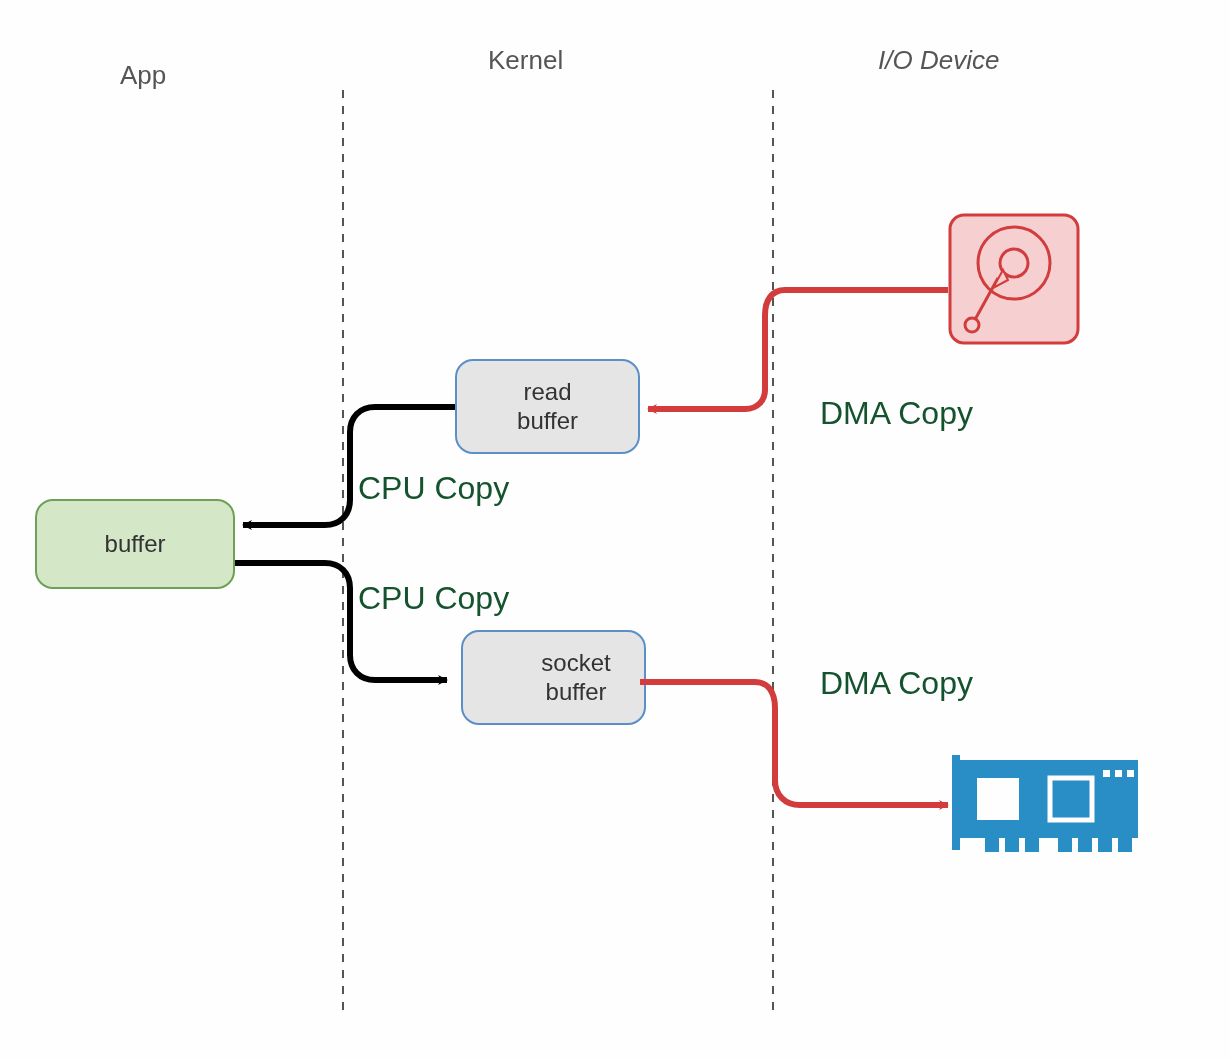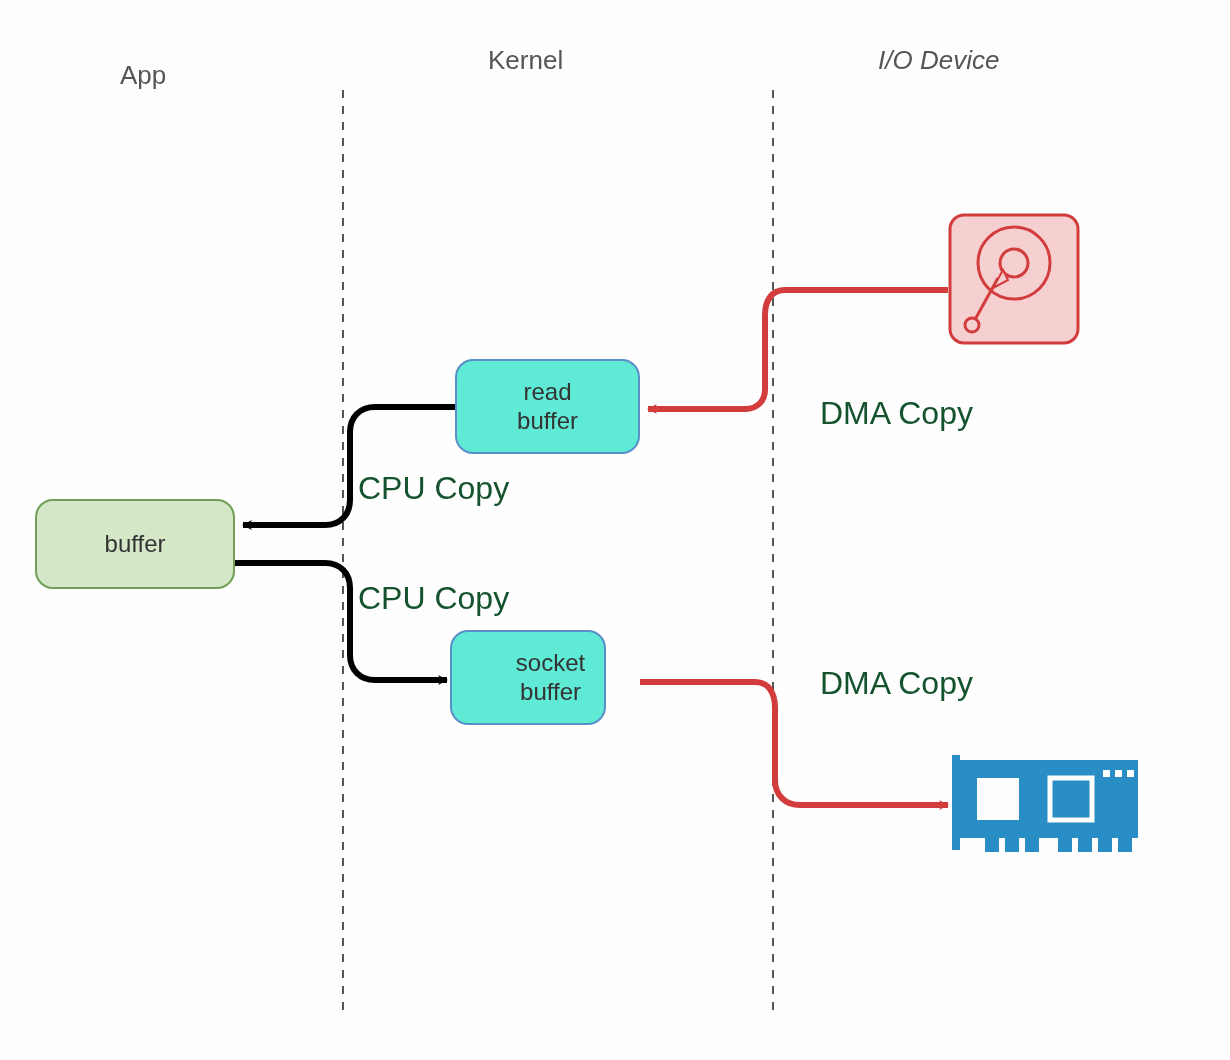--- a/index.html
+++ b/index.html
@@ -29,21 +29,21 @@
       text-align: center;
       font-size: 24px;
       line-height: 1.2;
     }
     .box-green {
       background: #d4e8c8;
       border: 2px solid #6fa055;
       color: #333;
     }
     .box-blue {
-      background: #5eead4;
+      background: #e5e5e5;
       border: 2px solid #5a8fc7;
       color: #333;
     }
     svg {
       position: absolute;
       top: 0;
       left: 0;
       pointer-events: none;
     }
     .dashed-line {
@@ -61,21 +61,21 @@
 <div class="label header-label" style="left:878px;top:45px;font-style:italic;">I/O Device</div>
 
 <div class="box box-green" style="left:35px;top:499px;width:200px;height:90px;">
   <span>buffer</span>
 </div>
 
 <div class="box box-blue" style="left:455px;top:359px;width:185px;height:95px;white-space:pre-line;">
   <span>read<br>buffer</span>
 </div>
 
-<div class="box box-blue" style="left:450px;top:630px;width:156px;height:95px;white-space:pre-line;padding-left:45px;">
+<div class="box box-blue" style="left:461px;top:630px;width:185px;height:95px;white-space:pre-line;padding-left:45px;">
   <span>socket<br>buffer</span>
 </div>
 
 <div class="label" style="left:358px;top:470px;">CPU Copy</div>
 <div class="label" style="left:358px;top:580px;">CPU Copy</div>
 <div class="label" style="left:820px;top:395px;">DMA Copy</div>
 <div class="label" style="left:820px;top:665px;">DMA Copy</div>
 
 <svg width="1230" height="1060">
   <defs>

